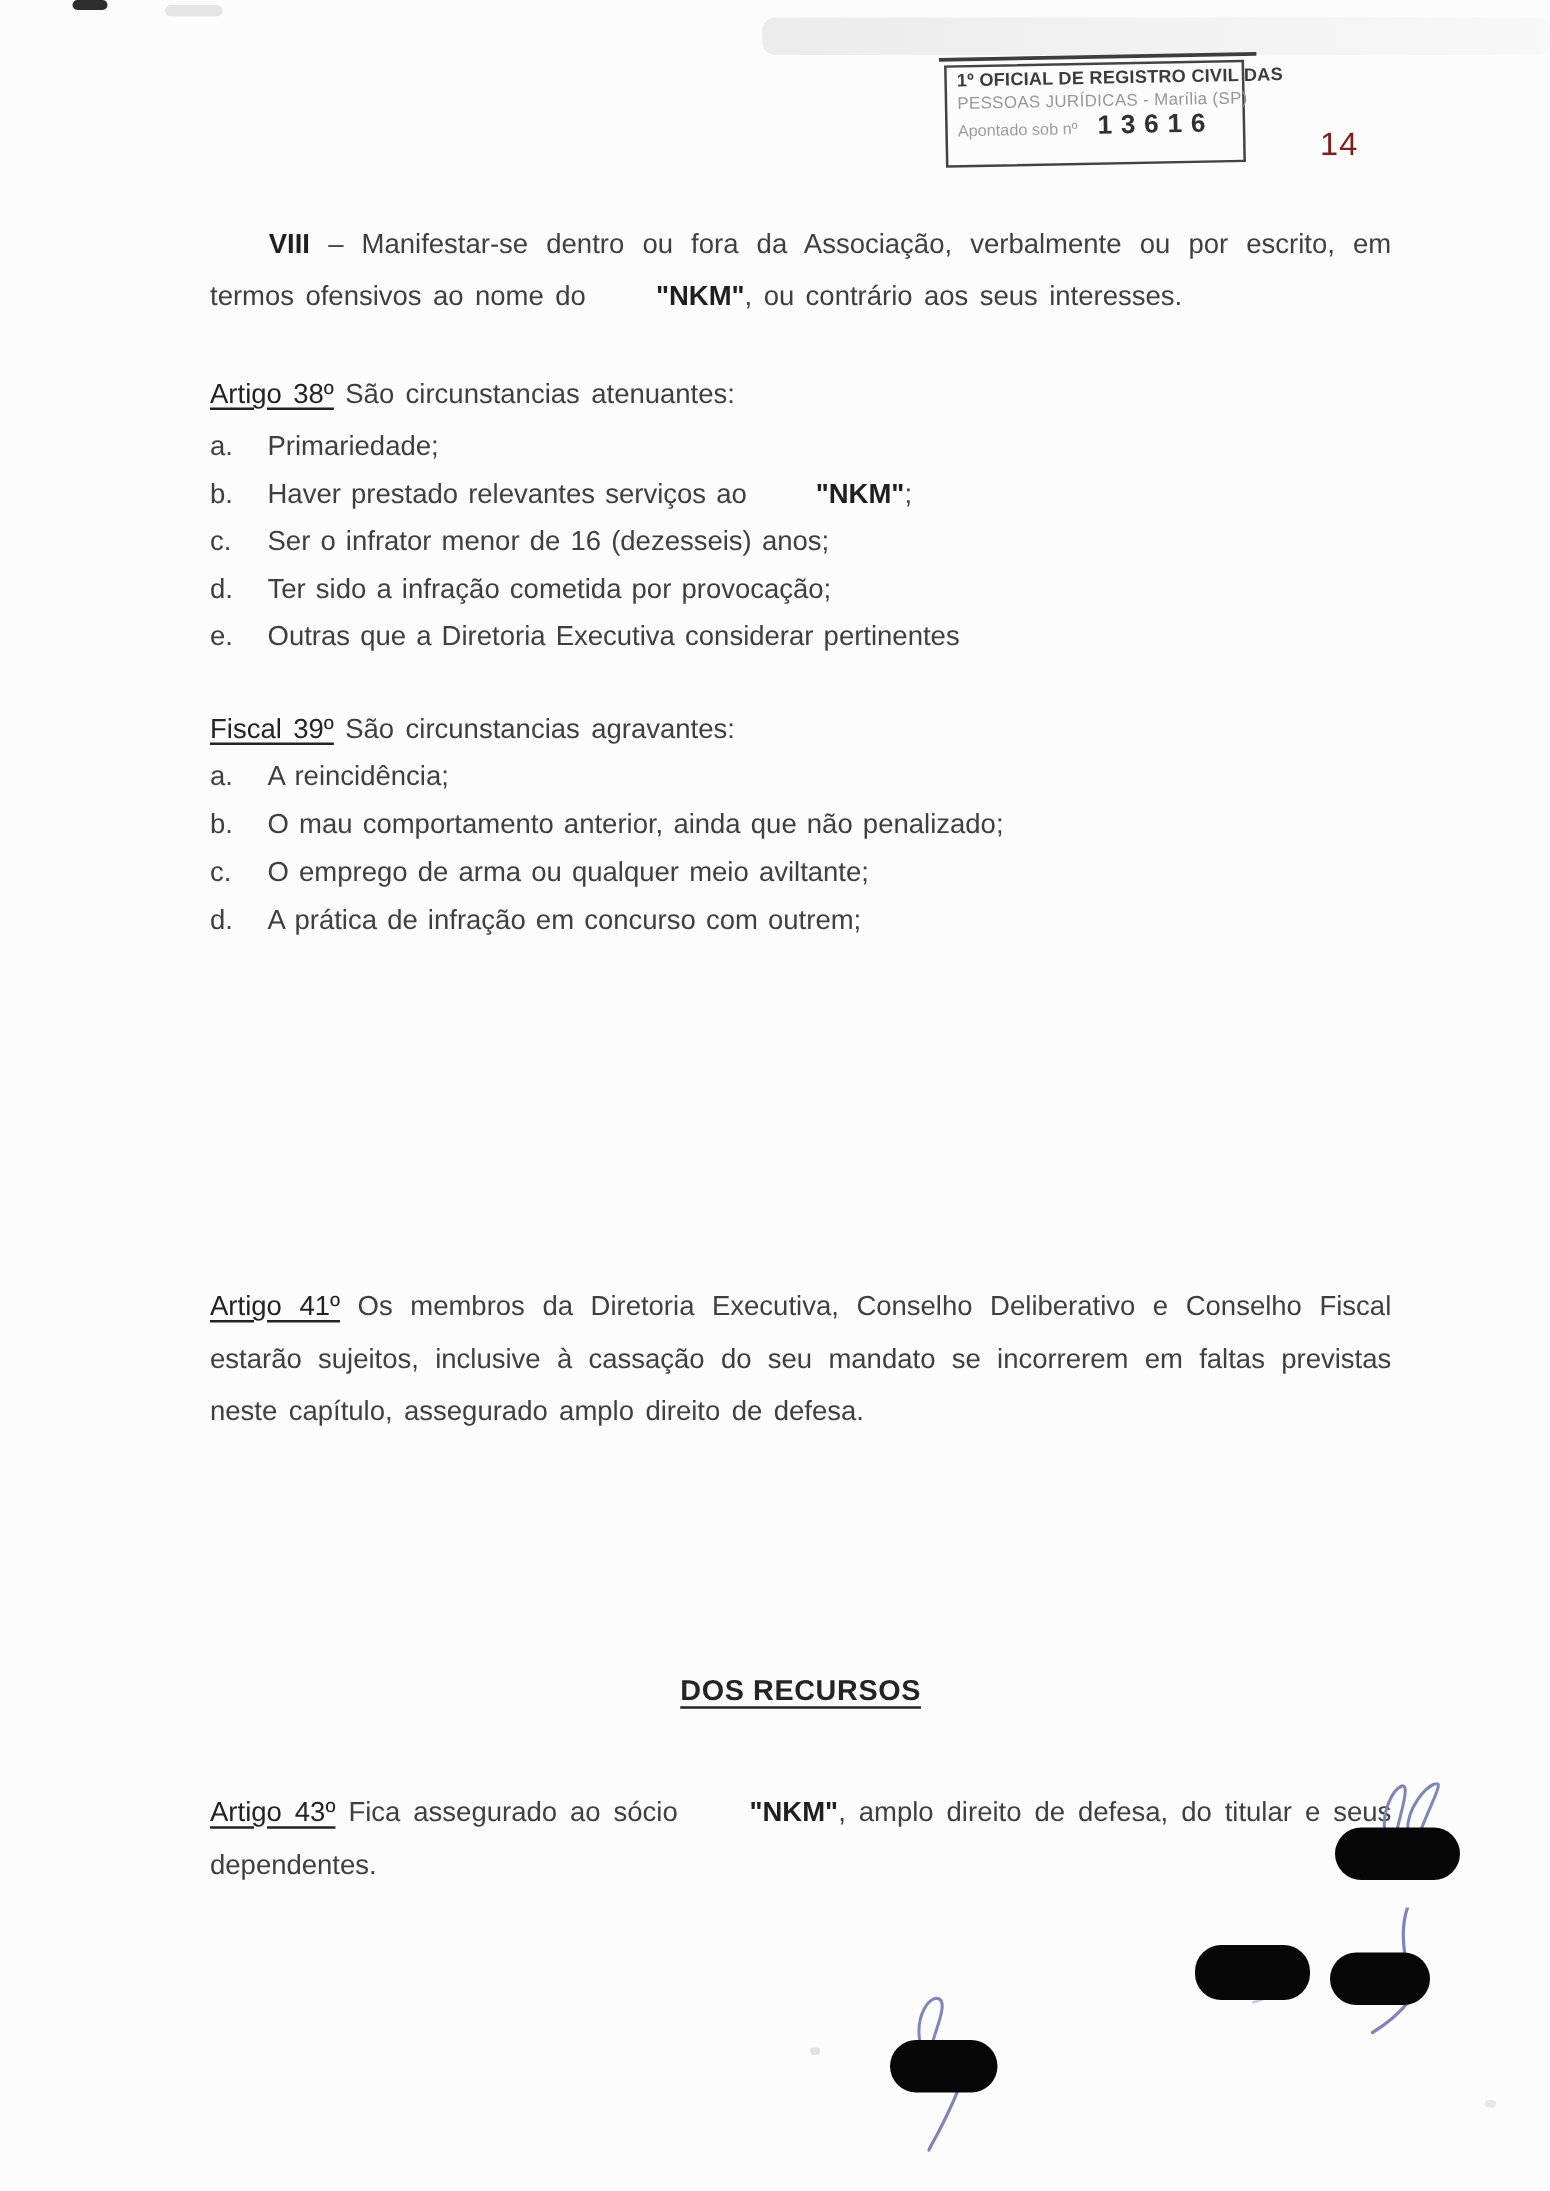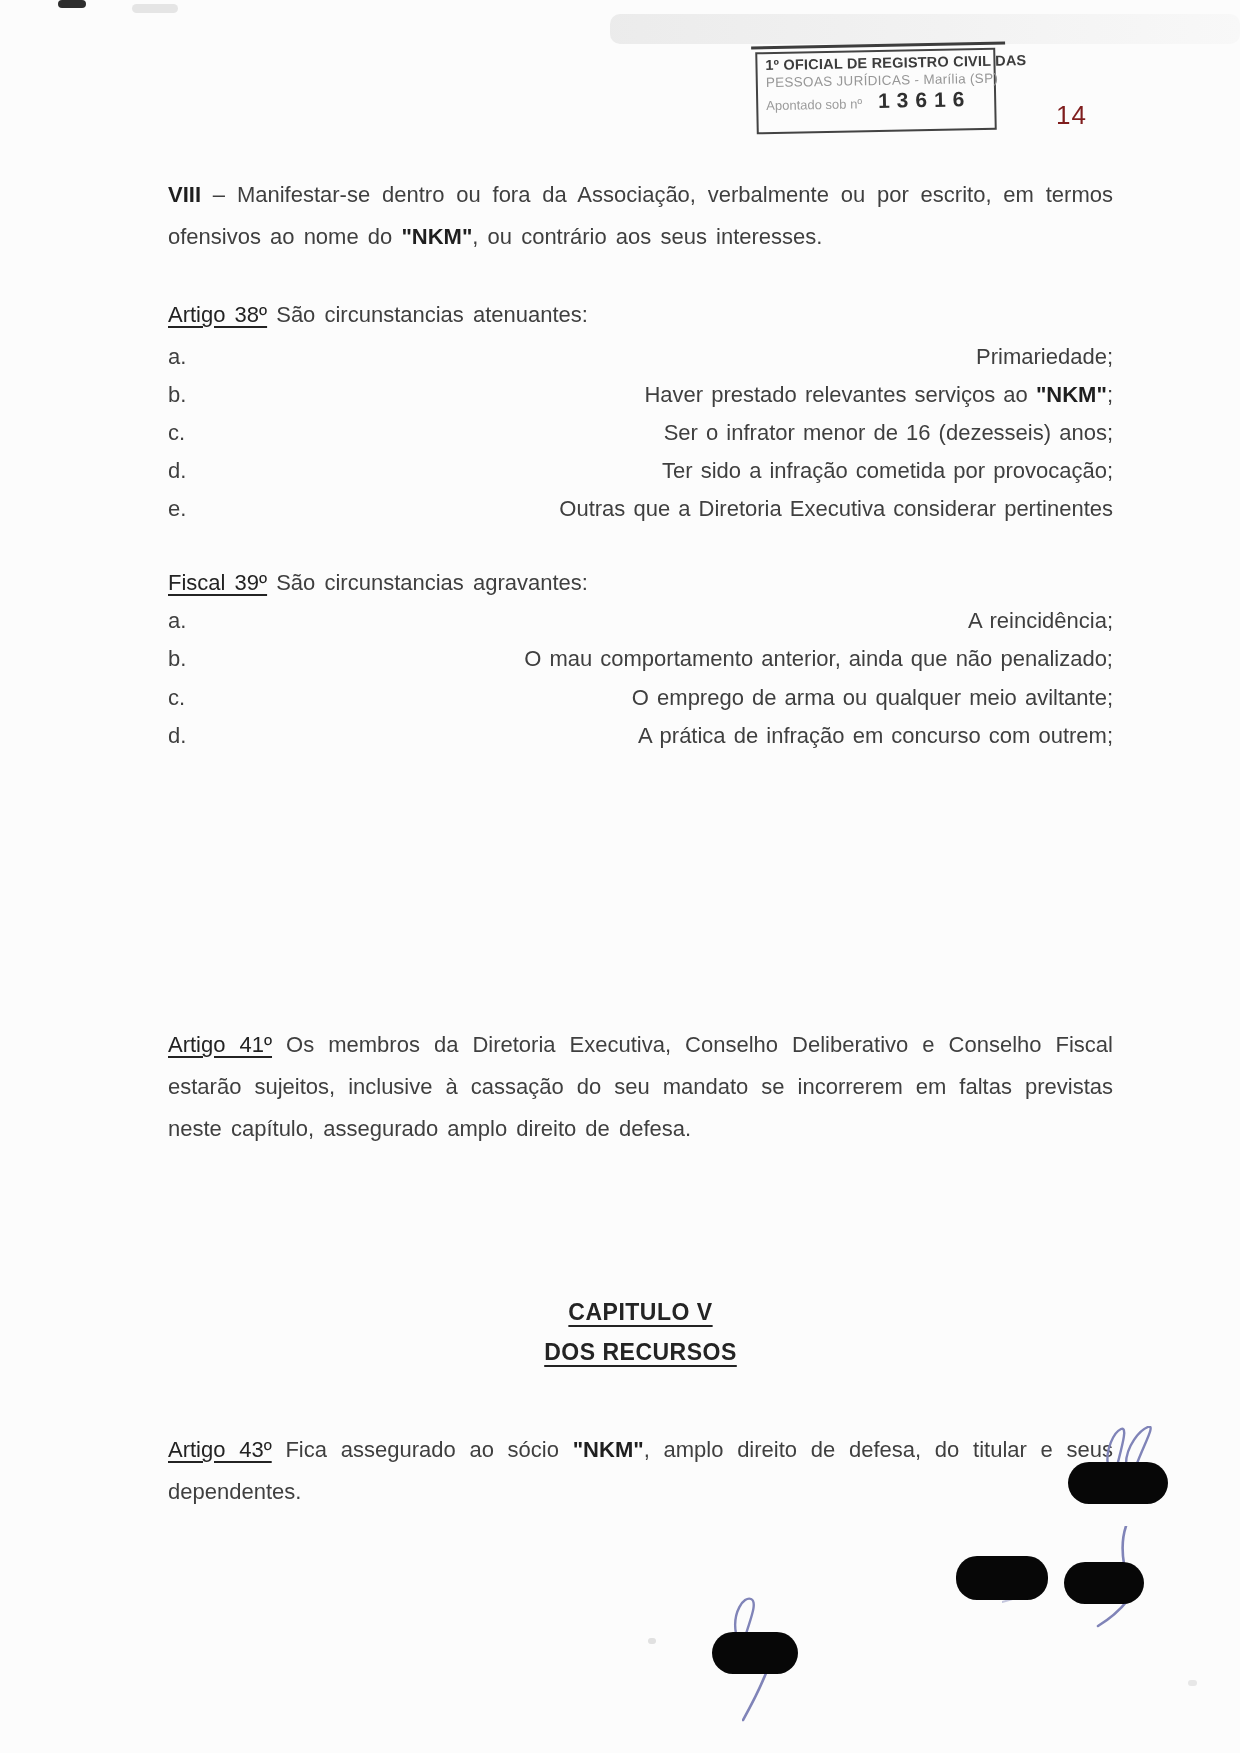--- a/index.html
+++ b/index.html
@@ -7,28 +7,28 @@
     position:relative;width:1240px;height:1753px;margin:0 auto;
     background:#fcfcfc;overflow:hidden;
     font-family:"Liberation Sans","DejaVu Sans",sans-serif;
     color:#3d3d3d;
   }
   .para{
     position:absolute;left:168px;width:945px;margin:0;
     font-size:22px;line-height:42px;text-align:justify;
     word-spacing:3px;color:#3f3f3f;
   }
-  .para b,.li b{color:#1f1f1f;}
+  .para b,.li b{color:#1f1f1f;margin-left:47px;}
   .art{font-weight:400;color:#232323;text-decoration:underline;text-underline-offset:4px;text-decoration-thickness:2px;}
   .li{
     position:absolute;left:168px;width:945px;display:flex;
     font-size:22px;line-height:42px;color:#3f3f3f;word-spacing:2px;
   }
   .li .letter{flex:none;width:46px;}
-  .li .text{flex:1;text-align:right;}
+  .li .text{flex:1;text-align:left;}
   .letter-inline{display:inline-block;width:46px;}
   .chapter-heading{
     position:absolute;left:168px;width:945px;margin:0;text-align:center;
     font-size:23px;font-weight:700;color:#242424;letter-spacing:.5px;
     text-decoration:underline;text-underline-offset:5px;text-decoration-thickness:2px;
   }
   .page-number{position:absolute;left:1056px;top:100px;font-size:26px;color:#7f1d1d;letter-spacing:1px;}
   
   .stamp{
     position:absolute;left:756px;top:50px;width:240px;height:82px;
@@ -127,21 +127,20 @@
     <span class="letter">d.</span>
     <span class="text">A prática de infração em concurso com outrem;</span>
   </div>
 
 
   <p class="para" style="top:1024px">
     <span class="art">Artigo 41º</span><span> Os membros da Diretoria Executiva, Conselho Deliberativo e Conselho Fiscal estarão sujeitos, inclusive à cassação do seu mandato se incorrerem em faltas previstas neste capítulo, assegurado amplo direito de defesa.</span>
   </p>
 
 
-  <p class="chapter-heading" style="top:1299px">CAPITULO V</p>
   <p class="chapter-heading" style="top:1339px">DOS RECURSOS</p>
 
   <p class="para" style="top:1429px">
     <span class="art">Artigo 43º</span><span> Fica assegurado ao sócio </span><b>"NKM"</b><span>, amplo direito de defesa, do titular e seus dependentes.</span>
   </p>
 
   <svg class="pen" style="left:1104px;top:1426px" width="56" height="42" viewBox="0 0 56 42">
     <path d="M4,40 C1,24 10,6 17,3 C24,0 18,20 13,40" fill="none" stroke="#8084b8" stroke-width="2.4" stroke-linecap="round"></path>
     <path d="M22,38 C22,20 36,4 44,1 C52,-2 40,18 32,40" fill="none" stroke="#8084b8" stroke-width="2.4" stroke-linecap="round"></path>
   </svg>

